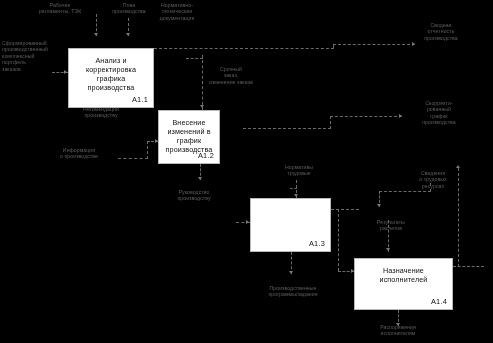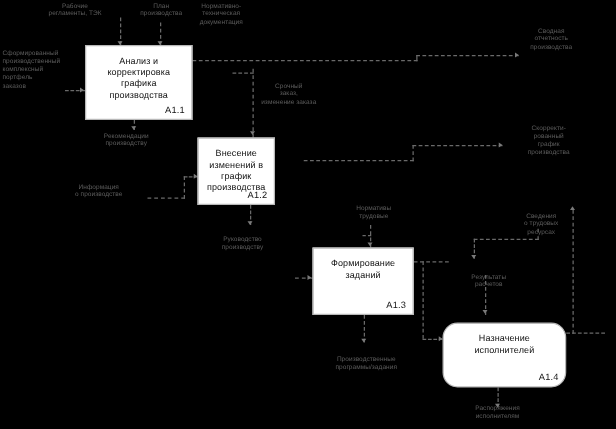--- a/index.html
+++ b/index.html
@@ -201,33 +201,32 @@
   <div class="lab" style="left:404px; top:170px; width:58px;">Сведения
 о трудовых
 ресурсах</div>
 
   <div class="lab" style="left:363px; top:219px; width:56px;">Результаты
 расчетов</div>
 
   <div class="lab" style="left:358px; top:324px; width:80px;">Распоряжения
 исполнителям</div>
 
-  <div class="abox" style="left:68px; top:36px; width:86px; height:60px;">
+  <div class="abox" style="left:68px; top:48px; width:86px; height:60px;">
     <div class="atitle">Анализ и корректировка графика производства</div>
     <div class="acode">A1.1</div>
   </div>
 
   <div class="abox" style="left:158px; top:110px; width:62px; height:54px;">
     <div class="atitle">Внесение изменений в график производства</div>
     <div class="acode">A1.2</div>
   </div>
 
   <div class="abox" style="left:250px; top:198px; width:81px; height:54px;">
-    <div class="atitle">Формирование заданий</div>
     <div class="acode">A1.3</div>
   </div>
 
-  <div class="abox" style="left:354px; top:258px; width:99px; height:52px;border-radius:12px;">
+  <div class="abox" style="left:354px; top:258px; width:99px; height:52px;">
     <div class="atitle">Назначение исполнителей</div>
     <div class="acode">A1.4</div>
   </div>
 
 </div>
 
 </body></html>

